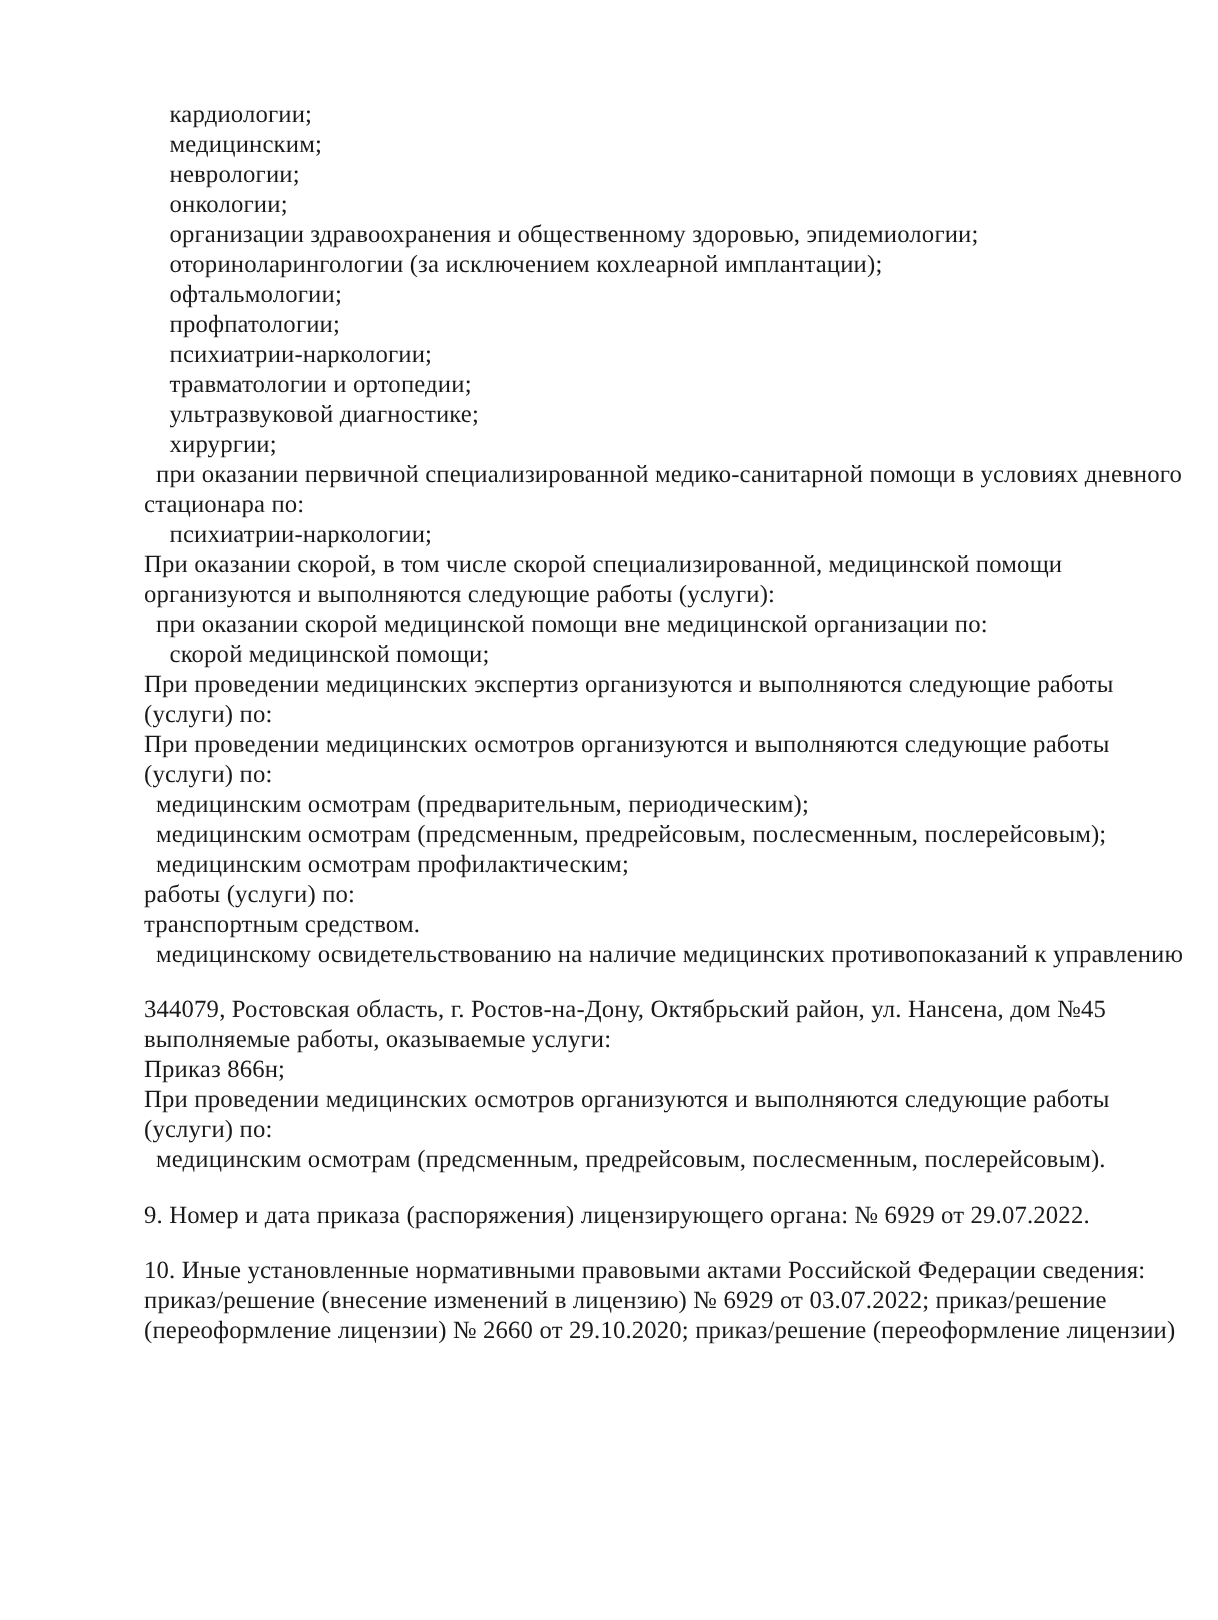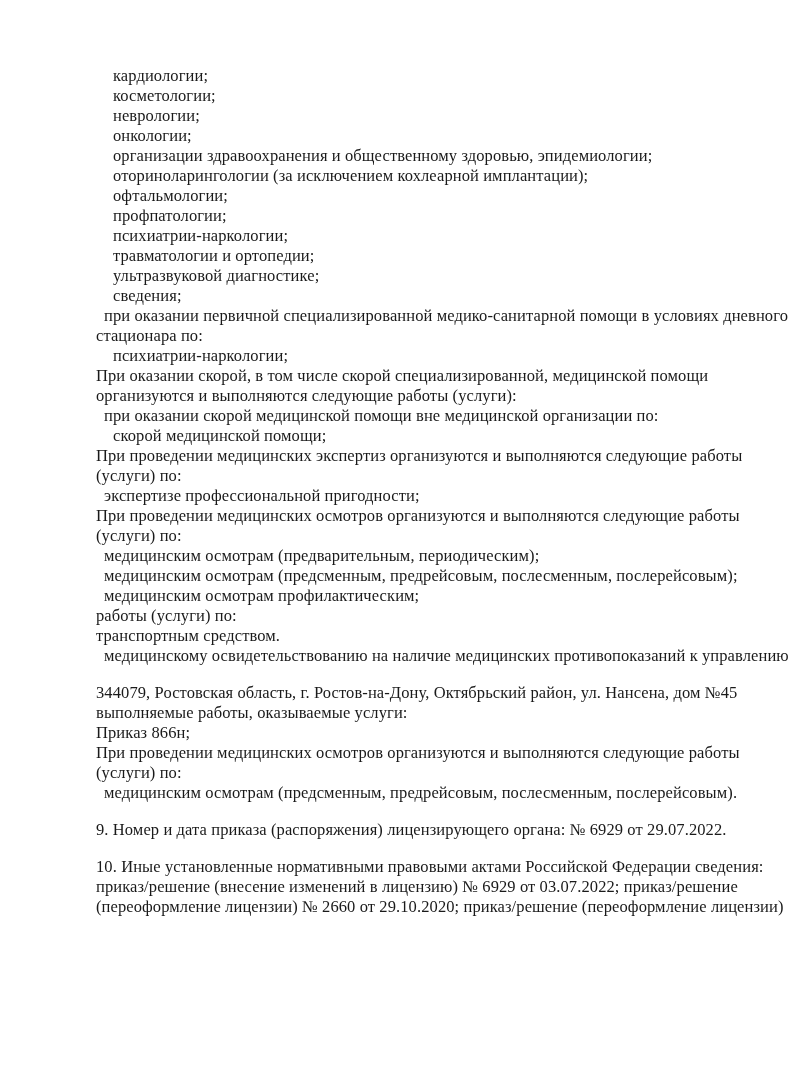--- a/index.html
+++ b/index.html
@@ -34,41 +34,40 @@
   }
   .ind-1 { padding-left: 8px; }
   .ind-2 { padding-left: 17px; }
 </style>
 </head>
 <body>
 
 <div class="page">
   <div class="textblock">
     <div class="line ind-2">кардиологии;</div>
-    <div class="line ind-2">косметологии;</div>
+    <div class="line ind-2">медицинским;</div>
     <div class="line ind-2">неврологии;</div>
     <div class="line ind-2">онкологии;</div>
     <div class="line ind-2">организации здравоохранения и общественному здоровью, эпидемиологии;</div>
     <div class="line ind-2">оториноларингологии (за исключением кохлеарной имплантации);</div>
     <div class="line ind-2">офтальмологии;</div>
     <div class="line ind-2">профпатологии;</div>
     <div class="line ind-2">психиатрии-наркологии;</div>
     <div class="line ind-2">травматологии и ортопедии;</div>
     <div class="line ind-2">ультразвуковой диагностике;</div>
-    <div class="line ind-2">сведения;</div>
+    <div class="line ind-2">хирургии;</div>
     <div class="line ind-1">при оказании первичной специализированной медико-санитарной помощи в условиях дневного</div>
     <div class="line">стационара по:</div>
     <div class="line ind-2">психиатрии-наркологии;</div>
     <div class="line">При оказании скорой, в том числе скорой специализированной, медицинской помощи</div>
     <div class="line">организуются и выполняются следующие работы (услуги):</div>
     <div class="line ind-1">при оказании скорой медицинской помощи вне медицинской организации по:</div>
     <div class="line ind-2">скорой медицинской помощи;</div>
     <div class="line">При проведении медицинских экспертиз организуются и выполняются следующие работы</div>
     <div class="line">(услуги) по:</div>
-    <div class="line ind-1">экспертизе профессиональной пригодности;</div>
     <div class="line">При проведении медицинских осмотров организуются и выполняются следующие работы</div>
     <div class="line">(услуги) по:</div>
     <div class="line ind-1">медицинским осмотрам (предварительным, периодическим);</div>
     <div class="line ind-1">медицинским осмотрам (предсменным, предрейсовым, послесменным, послерейсовым);</div>
     <div class="line ind-1">медицинским осмотрам профилактическим;</div>
     <div class="line">работы (услуги) по:</div>
     <div class="line">транспортным средством.</div>
     <div class="line ind-1">медицинскому освидетельствованию на наличие медицинских противопоказаний к управлению</div>
     <div class="line blank"></div>
     <div class="line">344079, Ростовская область, г. Ростов-на-Дону, Октябрьский район, ул. Нансена, дом №45</div>

